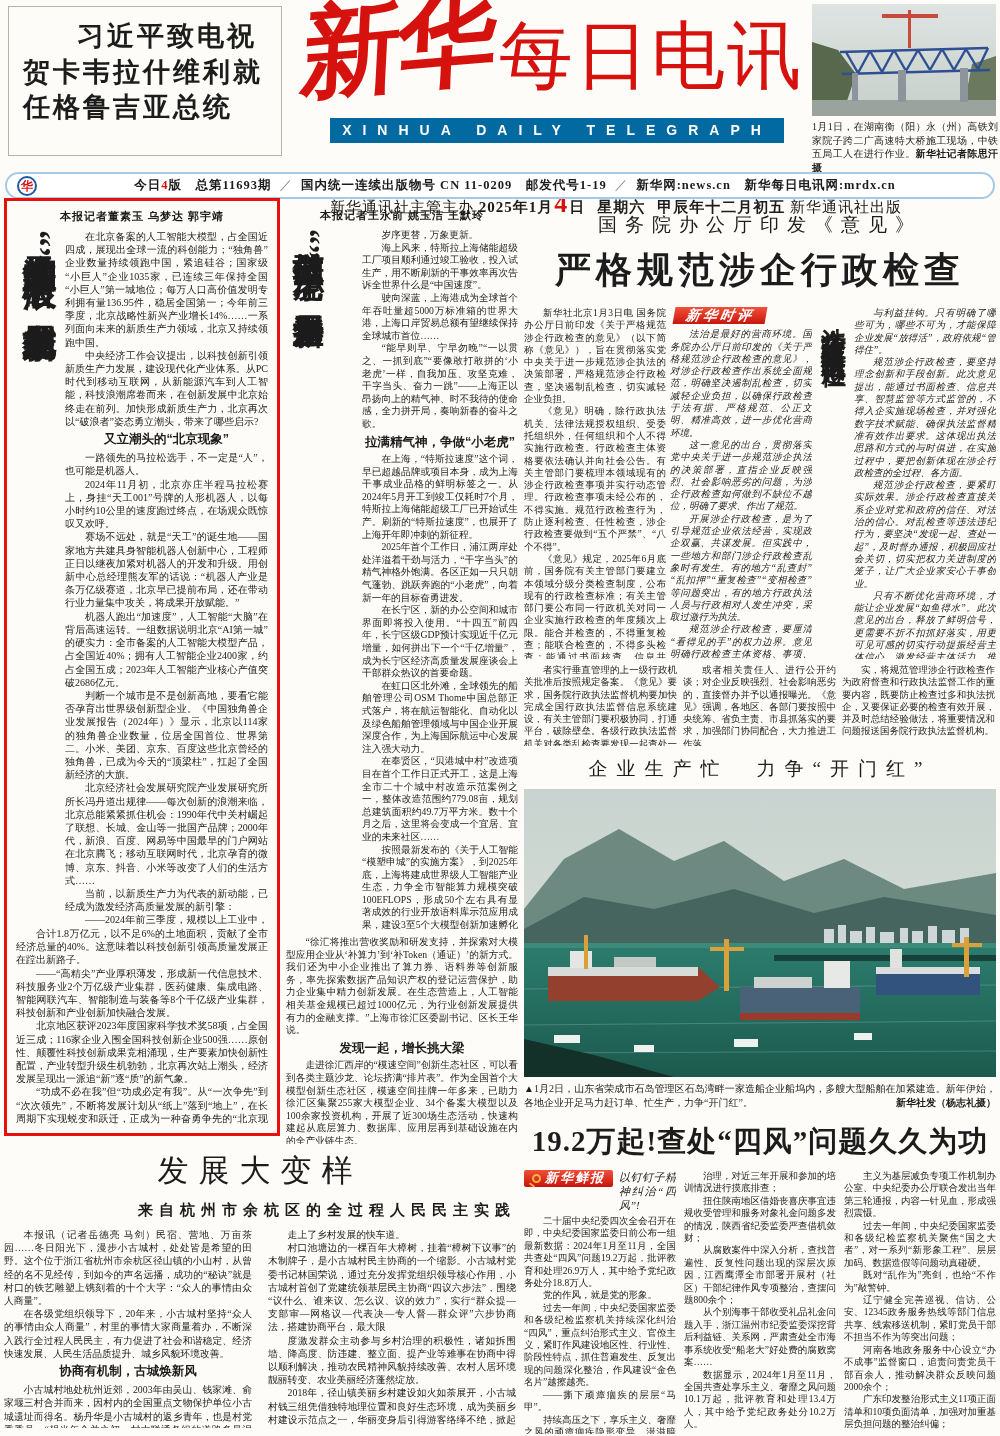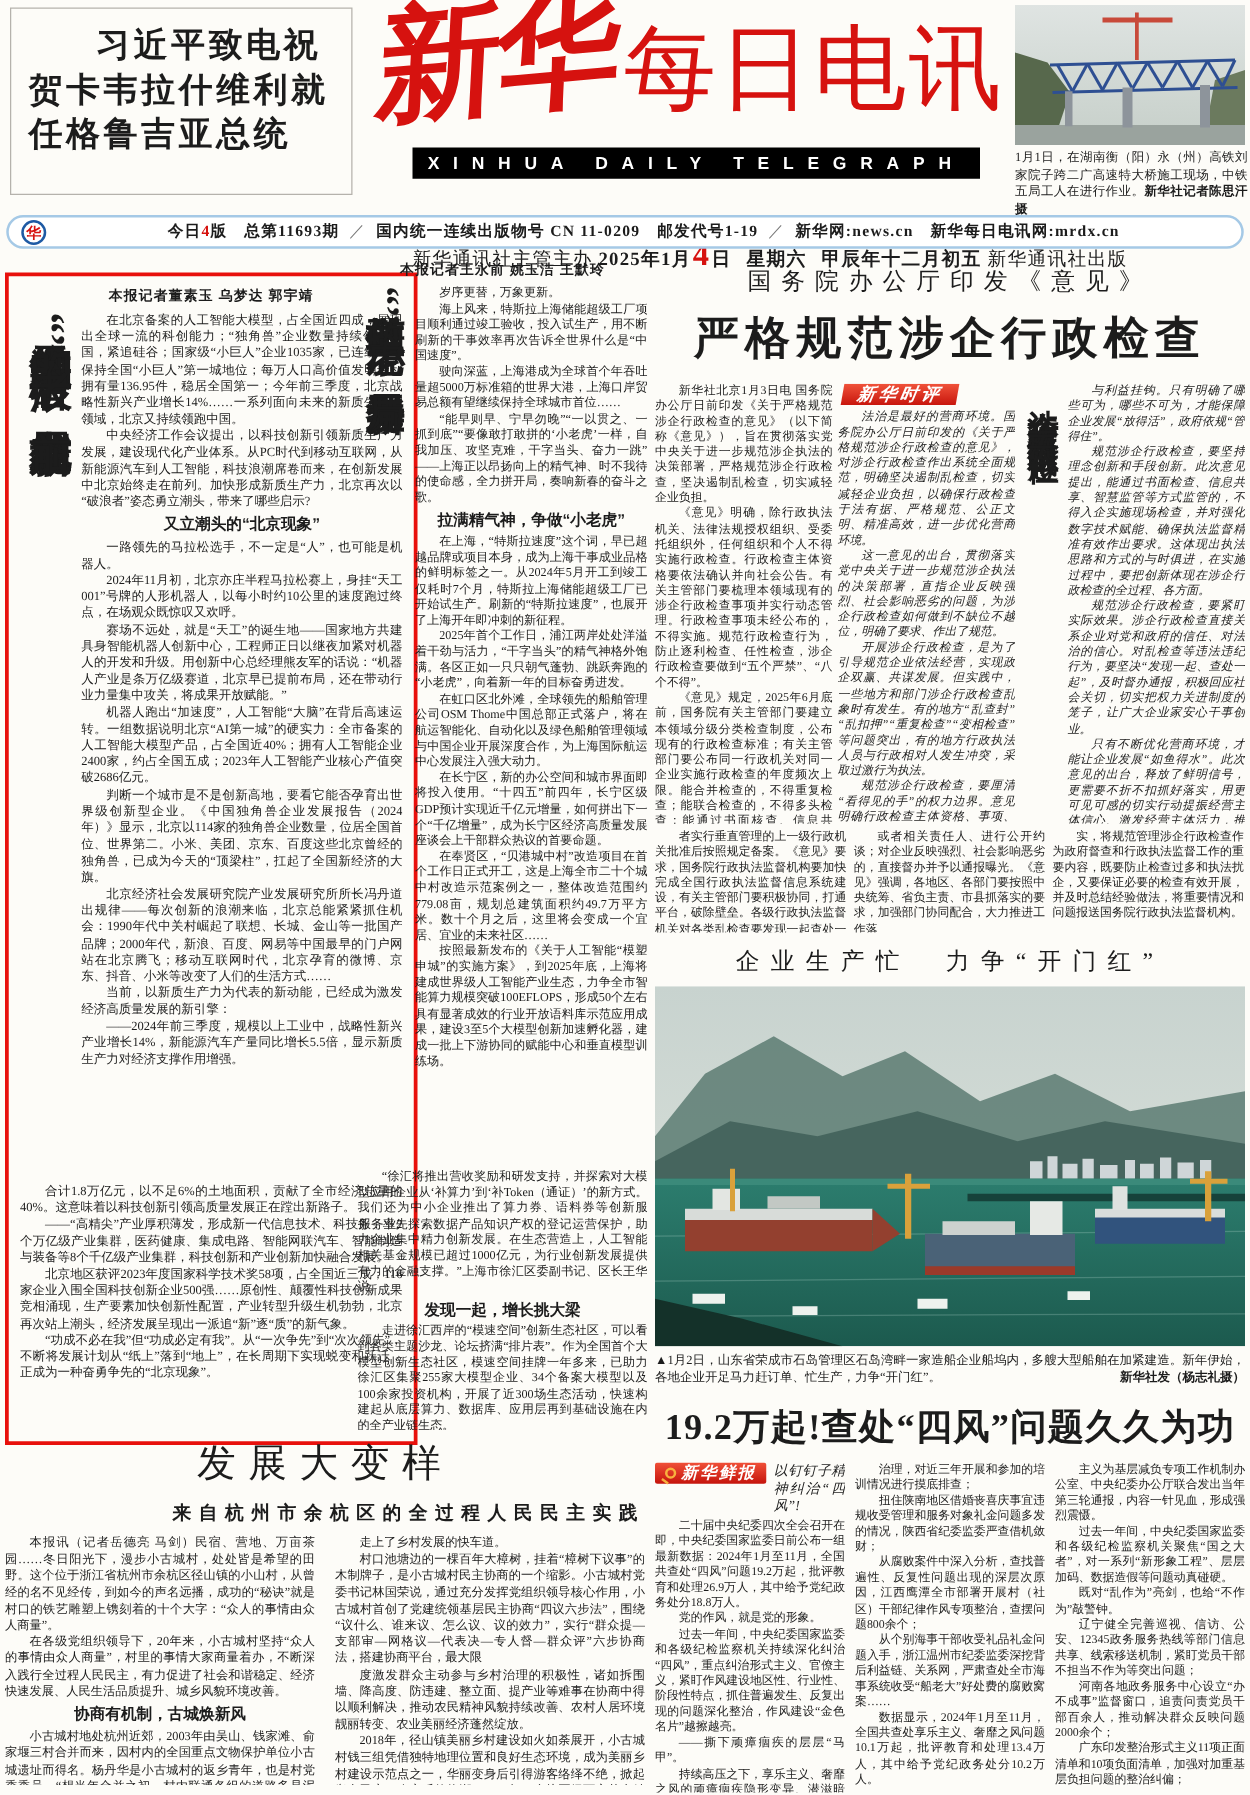--- a/index.html
+++ b/index.html
@@ -9,21 +9,21 @@
 
   
   .tl-box { position:absolute; left:8px; top:6px; width:274px; height:150px; border:1px solid #b5b2ac;
             padding:12px 14px; font-family:"Liberation Sans","DejaVu Sans",sans-serif;
             font-weight:bold; font-size:27px; line-height:1.32; letter-spacing:3px; text-indent:2em; }
   .masthead { position:absolute; left:296px; top:0; width:512px; height:148px; }
   .brandrow { position:absolute; left:0; top:-8px; width:100%; display:flex; align-items:flex-end; justify-content:center; z-index:2; }
   .brand-script { font-size:100px; font-weight:900; color:#d6120f; display:inline-block;
                   transform:rotate(-5deg) skewX(-8deg); line-height:1.1; letter-spacing:-4px; margin-right:6px; }
   .brand-text { font-size:74px; font-weight:400; color:#d6120f; line-height:1.25; letter-spacing:2px; }
-  .bluebar { position:absolute; left:34px; top:118px; width:454px; height:25px; background:#000000; z-index:1;
+  .bluebar { position:absolute; left:34px; top:118px; width:454px; height:25px; background:#0369a1; z-index:1;
              color:#fff; font-family:"Liberation Sans","DejaVu Sans",sans-serif; font-weight:bold;
              font-size:14px; letter-spacing:11px; text-align:center; line-height:25px; }
   .dateline { position:absolute; left:330px; top:150px; width:572px; display:flex; align-items:baseline;
               justify-content:space-between; font-size:15px; }
   .dateline .org, .dateline .pub { font-weight:normal; font-size:15px; letter-spacing:1px;margin-top:48px; }
   .dateparts { font-weight:bold; letter-spacing:1px; }
   .dateparts .day { color:#d6120f; font-size:26px; padding:0 1px; }
   .dateparts .sp { display:inline-block; width:12px; }
   .hphoto { position:absolute; left:812px; top:4px; width:184px; height:112px; }
   .hcaption { position:absolute; left:812px; top:120px; width:186px; font-size:10px; line-height:13.5px;
@@ -41,34 +41,34 @@
 
   
   .byline { text-align:center; font-weight:bold; font-size:11px; font-family:"Liberation Sans",sans-serif;
             margin:2px 0 6px; letter-spacing:1px; }
   .bp { text-indent:2em; text-align:justify; }
   .subhead { text-align:center; font-family:"Liberation Sans","DejaVu Sans",sans-serif; font-weight:bold;
              margin:5px 0; }
   .vhead { writing-mode:vertical-rl; text-orientation:mixed; font-weight:900; flex:none; }
 
   
-  .area-beijing { position:absolute; left:4px; top:218px; width:330px; height:938px; border:3px solid #e8100c;
+  .area-beijing { position:absolute; left:4px; top:198px; width:276px; height:938px; border:3px solid #e8100c;
                   padding:6px 9px; display:flex; flex-direction:column; overflow:hidden; }
   .area-beijing .split { display:flex; height:694px; overflow:hidden; }
   .area-beijing .vhead { font-size:34px; line-height:1.1; width:42px; margin-right:7px; }
   .area-beijing .coltext { flex:1; font-size:10px; line-height:13.2px; overflow:hidden; }
   .area-beijing .coltext .subhead, .area-beijing .fulltext .subhead { font-size:12.5px; }
   .area-beijing .fulltext { flex:1; min-height:0; font-size:10px; line-height:13.2px; overflow:hidden; margin-top:3px; }
 
   
   .area-shanghai { position:absolute; left:286px; top:206px; width:232px; height:938px; display:flex;
                    flex-direction:column; overflow:hidden; }
   .area-shanghai .split { display:flex; height:704px; overflow:hidden; }
   .area-shanghai .vhead { font-size:31px; line-height:1.12; width:39px; margin-right:7px; }
-  .area-shanghai .coltext { flex:1; font-size:9.7px; line-height:12.6px; overflow:hidden; }
+  .area-shanghai .coltext { flex:1; font-size:9.7px; line-height:12.6px; overflow:hidden;margin-left:30px; }
   .area-shanghai .subhead { font-size:12.5px; }
   .area-shanghai .fulltext { flex:1; min-height:0; font-size:9.7px; line-height:12.6px; overflow:hidden; margin-top:3px; }
 
   
   .area-right { position:absolute; left:524px; top:206px; width:472px; height:1228px; overflow:hidden; }
   .gov-overline { text-align:center; font-size:19px; letter-spacing:8px; margin-top:6px; }
   .gov-headline { text-align:center; font-size:36px; font-weight:900; letter-spacing:5px; margin:8px 0 12px; }
   .rowA { display:flex; gap:4px; height:352px; overflow:hidden; }
   .ra-col { width:142px; flex:none; font-size:9.5px; line-height:12.3px; overflow:hidden; }
   .ra-vhead { width:34px; font-size:25px; line-height:34px; letter-spacing:3px; height:100%; }
@@ -212,22 +212,22 @@
         <div>
             <p class="bp">岁序更替，万象更新。</p>
             <p class="bp">海上风来，特斯拉上海储能超级工厂项目顺利通过竣工验收，投入试生产，用不断刷新的干事效率再次告诉全世界什么是“中国速度”。</p>
             <p class="bp">驶向深蓝，上海港成为全球首个年吞吐量超5000万标准箱的世界大港，上海口岸贸易总额有望继续保持全球城市首位……</p>
             <p class="bp">“能早则早、宁早勿晚”“一以贯之、一抓到底”“要像敢打敢拼的‘小老虎’一样，自我加压、攻坚克难，干字当头、奋力一跳”——上海正以昂扬向上的精气神、时不我待的使命感，全力拼开局，奏响新春的奋斗之歌。</p>
           </div>
         <h4 class="subhead">拉满精气神，争做“小老虎”</h4>
         <div>
             <p class="bp">在上海，“特斯拉速度”这个词，早已超越品牌或项目本身，成为上海干事成业品格的鲜明标签之一。从2024年5月开工到竣工仅耗时7个月，特斯拉上海储能超级工厂已开始试生产。刷新的“特斯拉速度”，也展开了上海开年即冲刺的新征程。</p>
             <p class="bp">2025年首个工作日，浦江两岸处处洋溢着干劲与活力，“干字当头”的精气神格外饱满。各区正如一只只朝气蓬勃、跳跃奔跑的“小老虎”，向着新一年的目标奋勇进发。</p>
+            <p class="bp">在长宁区，新的办公空间和城市界面即将投入使用。“十四五”前四年，长宁区级GDP预计实现近千亿元增量，如何拼出下一个“千亿增量”，成为长宁区经济高质量发展座谈会上干部群众热议的首要命题。</p>
             <p class="bp">在虹口区北外滩，全球领先的船舶管理公司OSM Thome中国总部正式落户，将在航运智能化、自动化以及绿色船舶管理领域与中国企业开展深度合作，为上海国际航运中心发展注入强大动力。</p>
-            <p class="bp">在长宁区，新的办公空间和城市界面即将投入使用。“十四五”前四年，长宁区级GDP预计实现近千亿元增量，如何拼出下一个“千亿增量”，成为长宁区经济高质量发展座谈会上干部群众热议的首要命题。</p>
             <p class="bp">在奉贤区，“贝港城中村”改造项目在首个工作日正式开工，这是上海全市二十个城中村改造示范案例之一，整体改造范围约779.08亩，规划总建筑面积约49.7万平方米。数十个月之后，这里将会变成一个宜居、宜业的未来社区……</p>
             <p class="bp">按照最新发布的《关于人工智能“模塑申城”的实施方案》，到2025年底，上海将建成世界级人工智能产业生态，力争全市智能算力规模突破100EFLOPS，形成50个左右具有显著成效的行业开放语料库示范应用成果，建设3至5个大模型创新加速孵化器，建成一批上下游协同的赋能中心和垂直模型训练场。</p>
           </div>
       </div>
     </div>
     <div class="fulltext">
       <div>
           <p class="bp">“徐汇将推出营收奖励和研发支持，并探索对大模型应用企业从‘补算力’到‘补Token（通证）’的新方式。我们还为中小企业推出了算力券、语料券等创新服务，率先探索数据产品知识产权的登记运营保护，助力企业集中精力创新发展。在生态营造上，人工智能相关基金规模已超过1000亿元，为行业创新发展提供有力的金融支撑。”上海市徐汇区委副书记、区长王华说。</p>
         </div>
       <h4 class="subhead">发现一起，增长挑大梁</h4>

